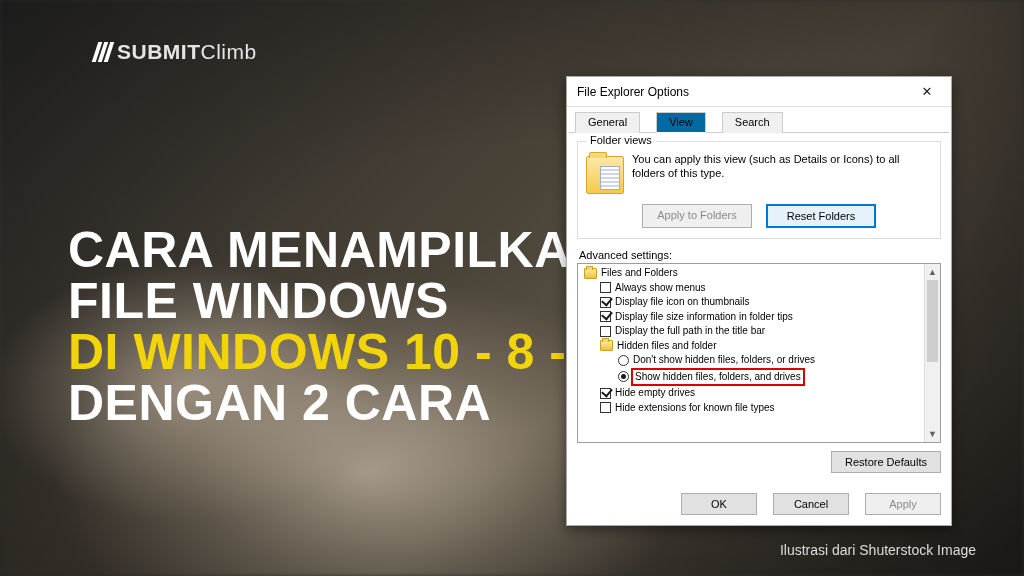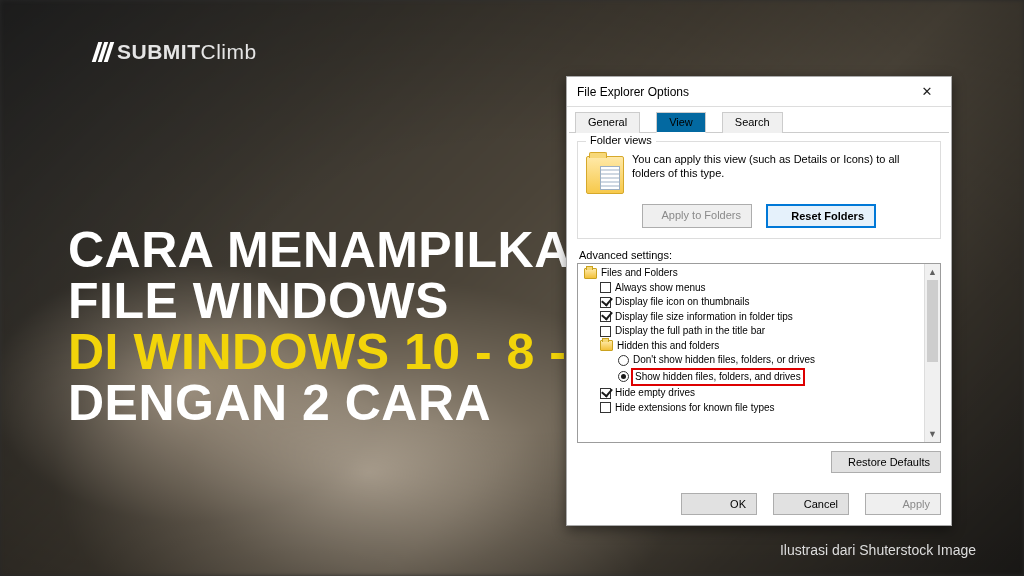--- a/index.html
+++ b/index.html
@@ -113,24 +113,24 @@
   .folder-ico::after{
     content:""; position:absolute; right:3px; bottom:3px; width:18px; height:22px;
     background:repeating-linear-gradient(#fff,#fff 2px,#cfd8e2 2px,#cfd8e2 4px);
     border:1px solid #9db0c4;
   }
   .fv-text { font-size:11px; line-height:1.3; }
   .fv-btns { display:flex; gap:14px; justify-content:center; margin-top:10px; }
   .btn {
     min-width:110px; padding:4px 10px;
     border:1px solid #adadad; background:#e1e1e1;
-    font-size:11px; text-align:right; cursor:pointer;
+    font-size:11px; text-align:center; cursor:pointer;
   }
   .btn.disabled { color:#8a8a8a; background:#efefef; }
-  .btn.primary { border:2px solid #0078d7; background:#e5f1fb;font-weight:bold; }
+  .btn.primary { border:2px solid #0078d7; background:#e5f1fb; }
   .adv-label { margin: 4px 0 2px 2px; font-size:11px; }
   .tree {
     border:1px solid #9c9c9c; background:#fff;
     height:180px; overflow:hidden; padding:2px 0;
     position:relative;
   }
   .tree-inner { font-size:10px; line-height:1.45; }
   .node { display:flex; align-items:center; gap:4px; white-space:nowrap; }
   .ind1 { padding-left:6px; }
   .ind2 { padding-left:22px; }
@@ -235,21 +235,21 @@
         <div class="node ind2">
           <span class="cb chk"></span>
           <span>Display file size information in folder tips</span>
         </div>
         <div class="node ind2">
           <span class="cb"></span>
           <span>Display the full path in the title bar</span>
         </div>
         <div class="node ind2">
           <span class="fico"></span>
-          <span>Hidden this and folders</span>
+          <span>Hidden files and folder</span>
         </div>
         <div class="node ind3">
           <span class="rb"></span>
           <span>Don't show hidden files, folders, or drives</span>
         </div>
         <div class="node ind3">
           <span class="rb sel"></span>
           <span class="redbox"><span>Show hidden files, folders, and drives</span></span>
         </div>
         <div class="node ind2">

